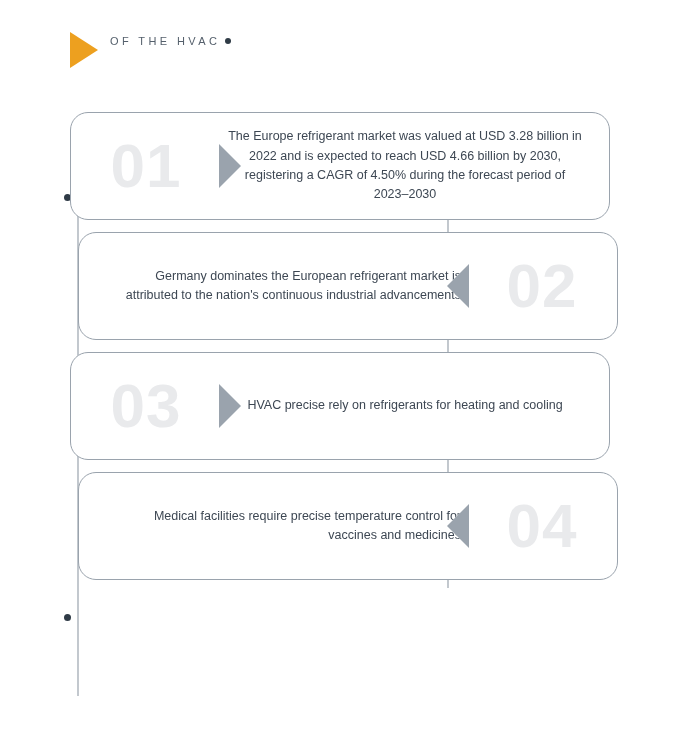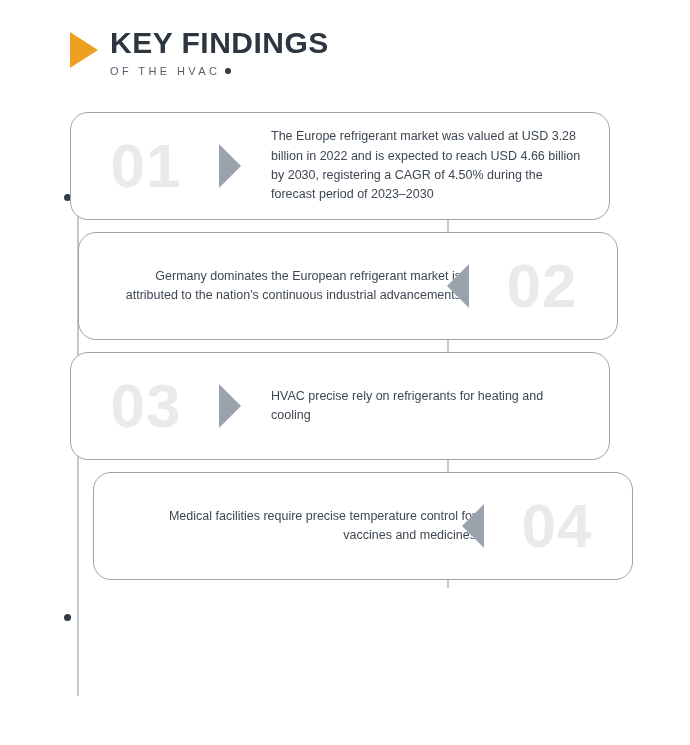--- a/index.html
+++ b/index.html
@@ -114,24 +114,23 @@
   }
   .txt {
     font-size: 12.5px;
     line-height: 1.55;
     color: #3d4753;
     flex: 1;
     padding: 0 14px;
     font-family: "Liberation Sans", sans-serif;
   }
   .card.left-num .txt {
-    text-align: left;
+    text-align: center;
     padding-left: 6px;
     padding-right: 26px;
-    margin-left: 44px;
   }
   .card.right-num .txt {
     text-align: right;
     padding-left: 26px;
     padding-right: 6px;
   }
 
   
   .notch {
     position: absolute;
@@ -195,21 +194,20 @@
 </head>
 <body>
 
 <div class="header">
   <div class="logo-mark">
     <svg width="34" height="40" viewBox="0 0 34 40" xmlns="http://www.w3.org/2000/svg">
       <path d="M2 2 L2 38 L30 20 Z" fill="#eda01f"></path>
     </svg>
   </div>
   <div class="title-block">
-    <div class="title-main">KEY FINDINGS</div>
     <div class="title-sub">
       <span>OF THE HVAC</span>
       <span class="dot-accent"></span>
     </div>
   </div>
 </div>
 
 <div class="diagram">
 
   <svg class="connector-svg" viewBox="0 0 690 640" xmlns="http://www.w3.org/2000/svg">
@@ -239,21 +237,21 @@
   </div>
 
   <div class="card left-num" style="top:256px;">
     <div class="num">03</div>
     <div class="notch-wrap">
       <div class="notch notch-right"></div>
     </div>
     <div class="txt">HVAC precise rely on refrigerants for heating and cooling</div>
   </div>
 
-  <div class="card right-num" style="top:376px;margin-left:15px;">
+  <div class="card right-num" style="top:376px;">
     <div class="txt">Medical facilities require precise temperature control for vaccines and medicines</div>
     <div class="notch-wrap">
       <div class="notch notch-left"></div>
     </div>
     <div class="num">04</div>
   </div>
 
 
 </div>
 

